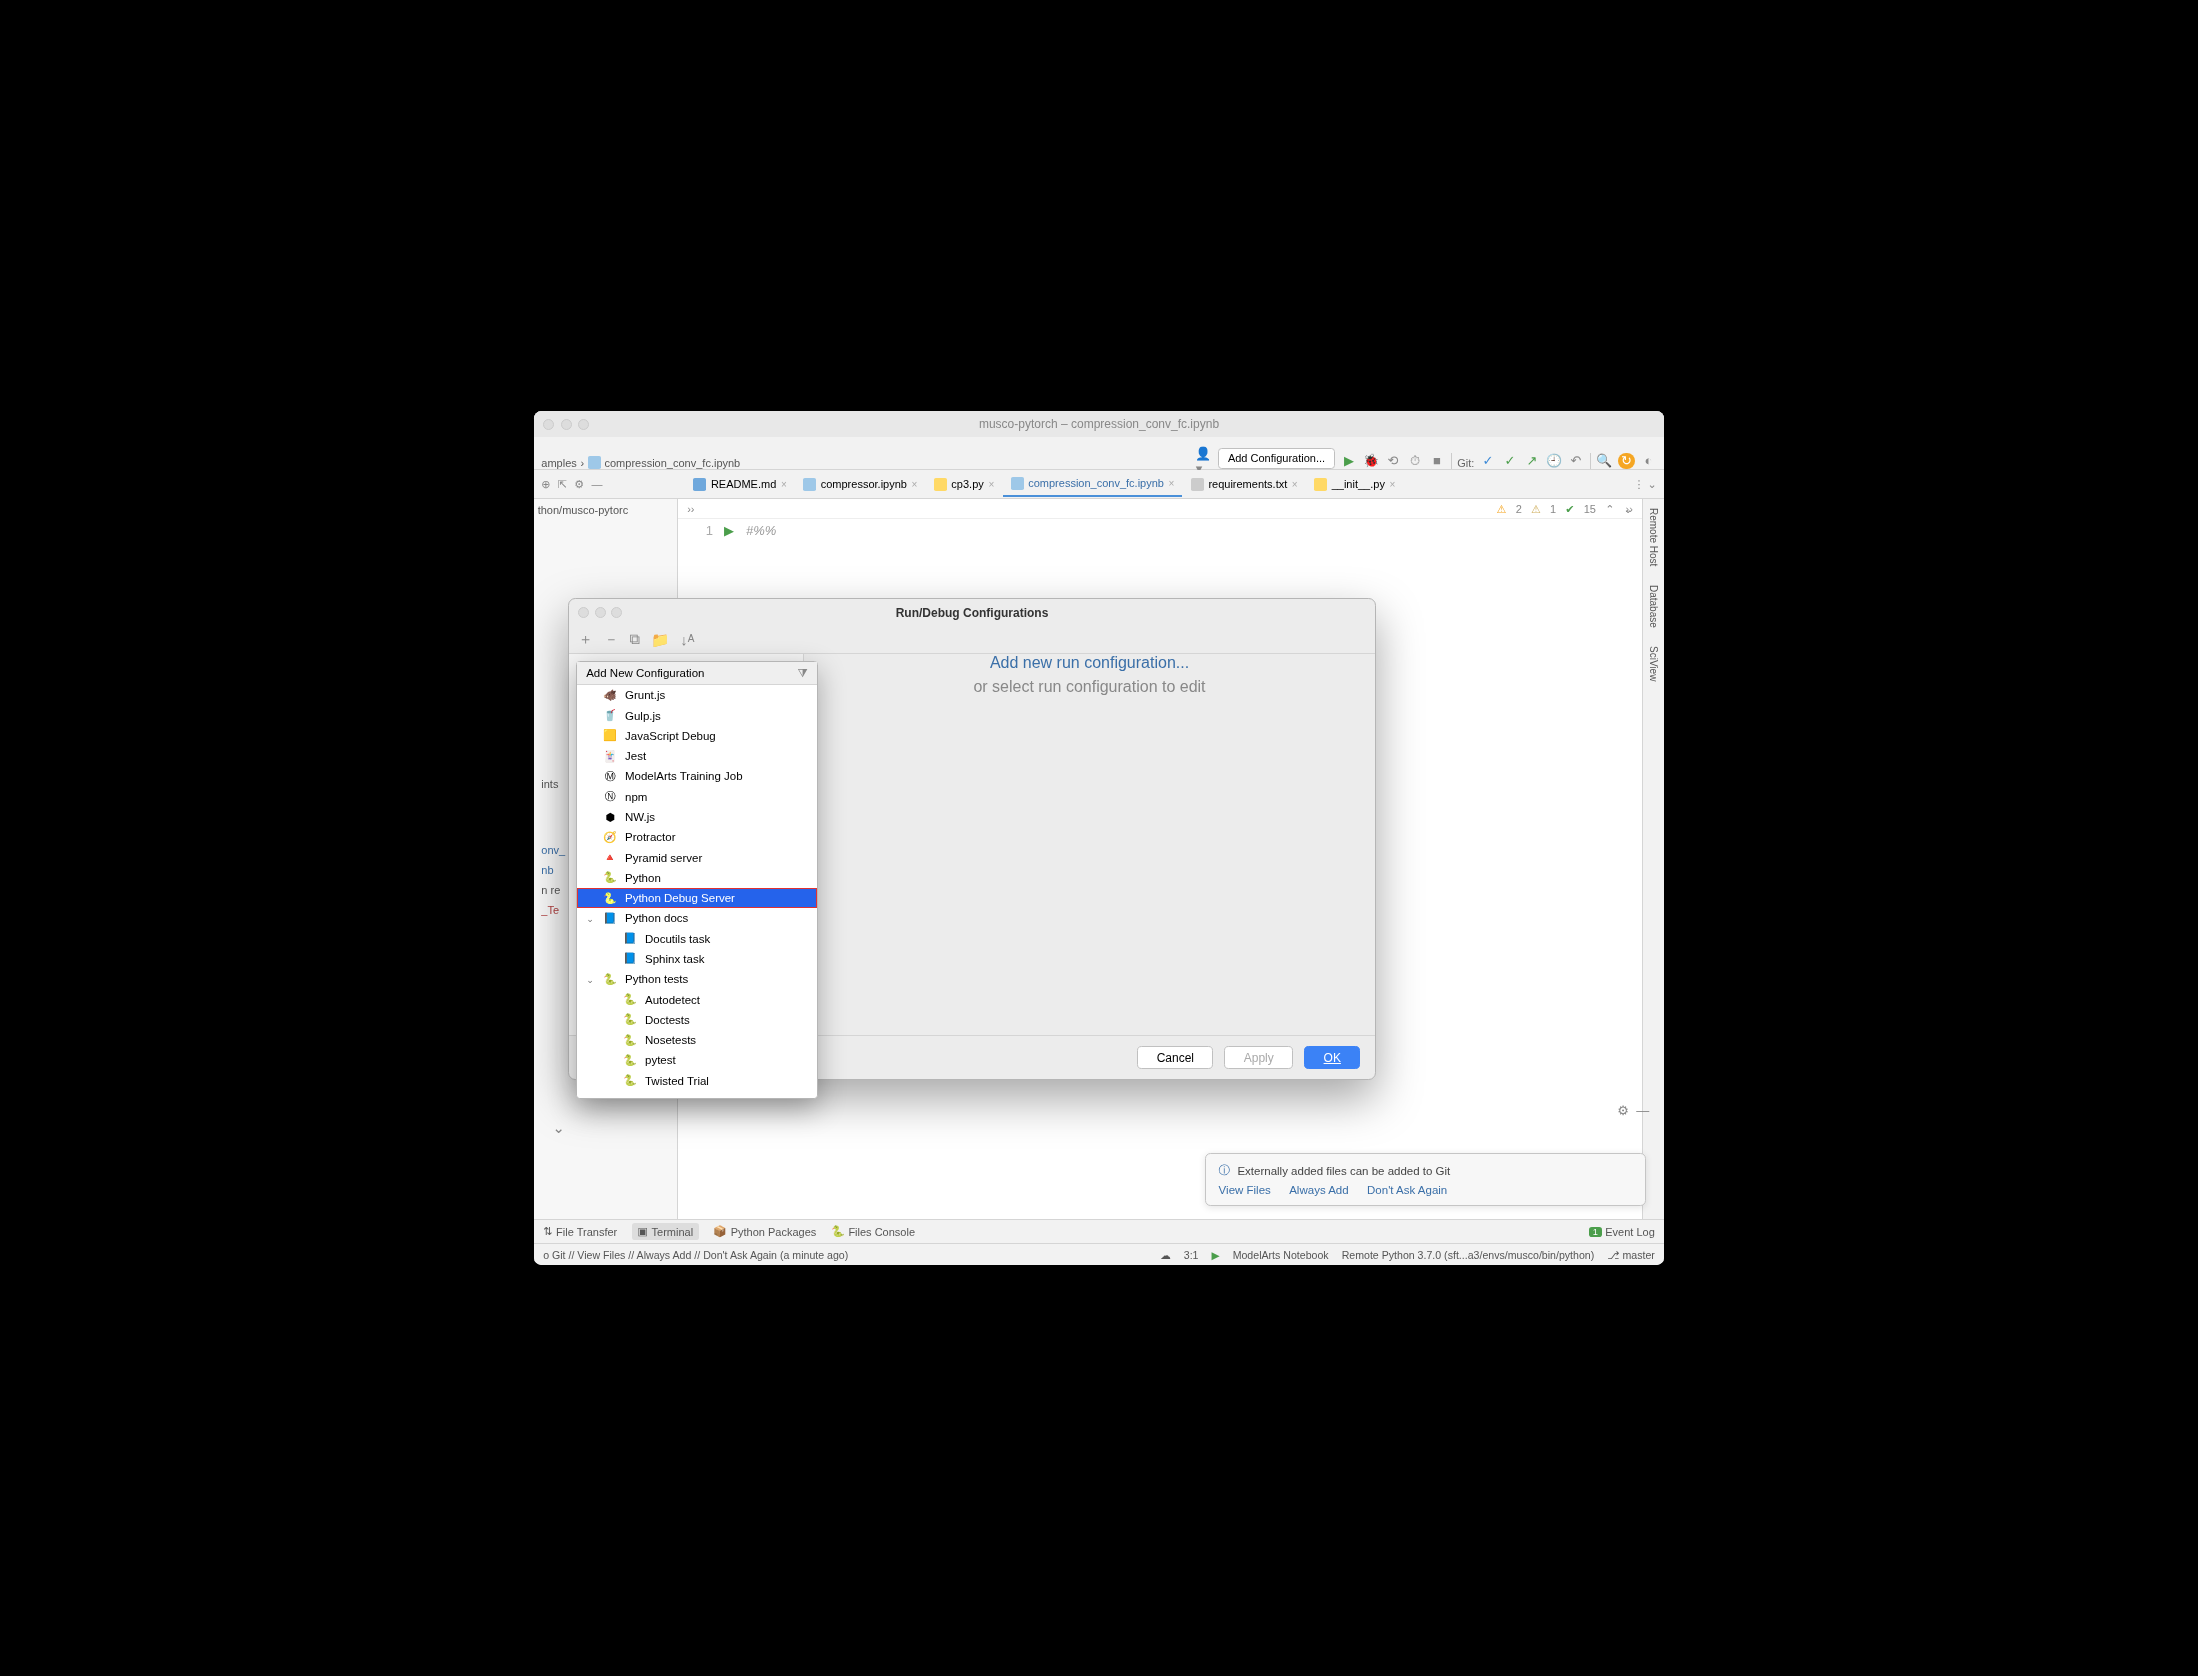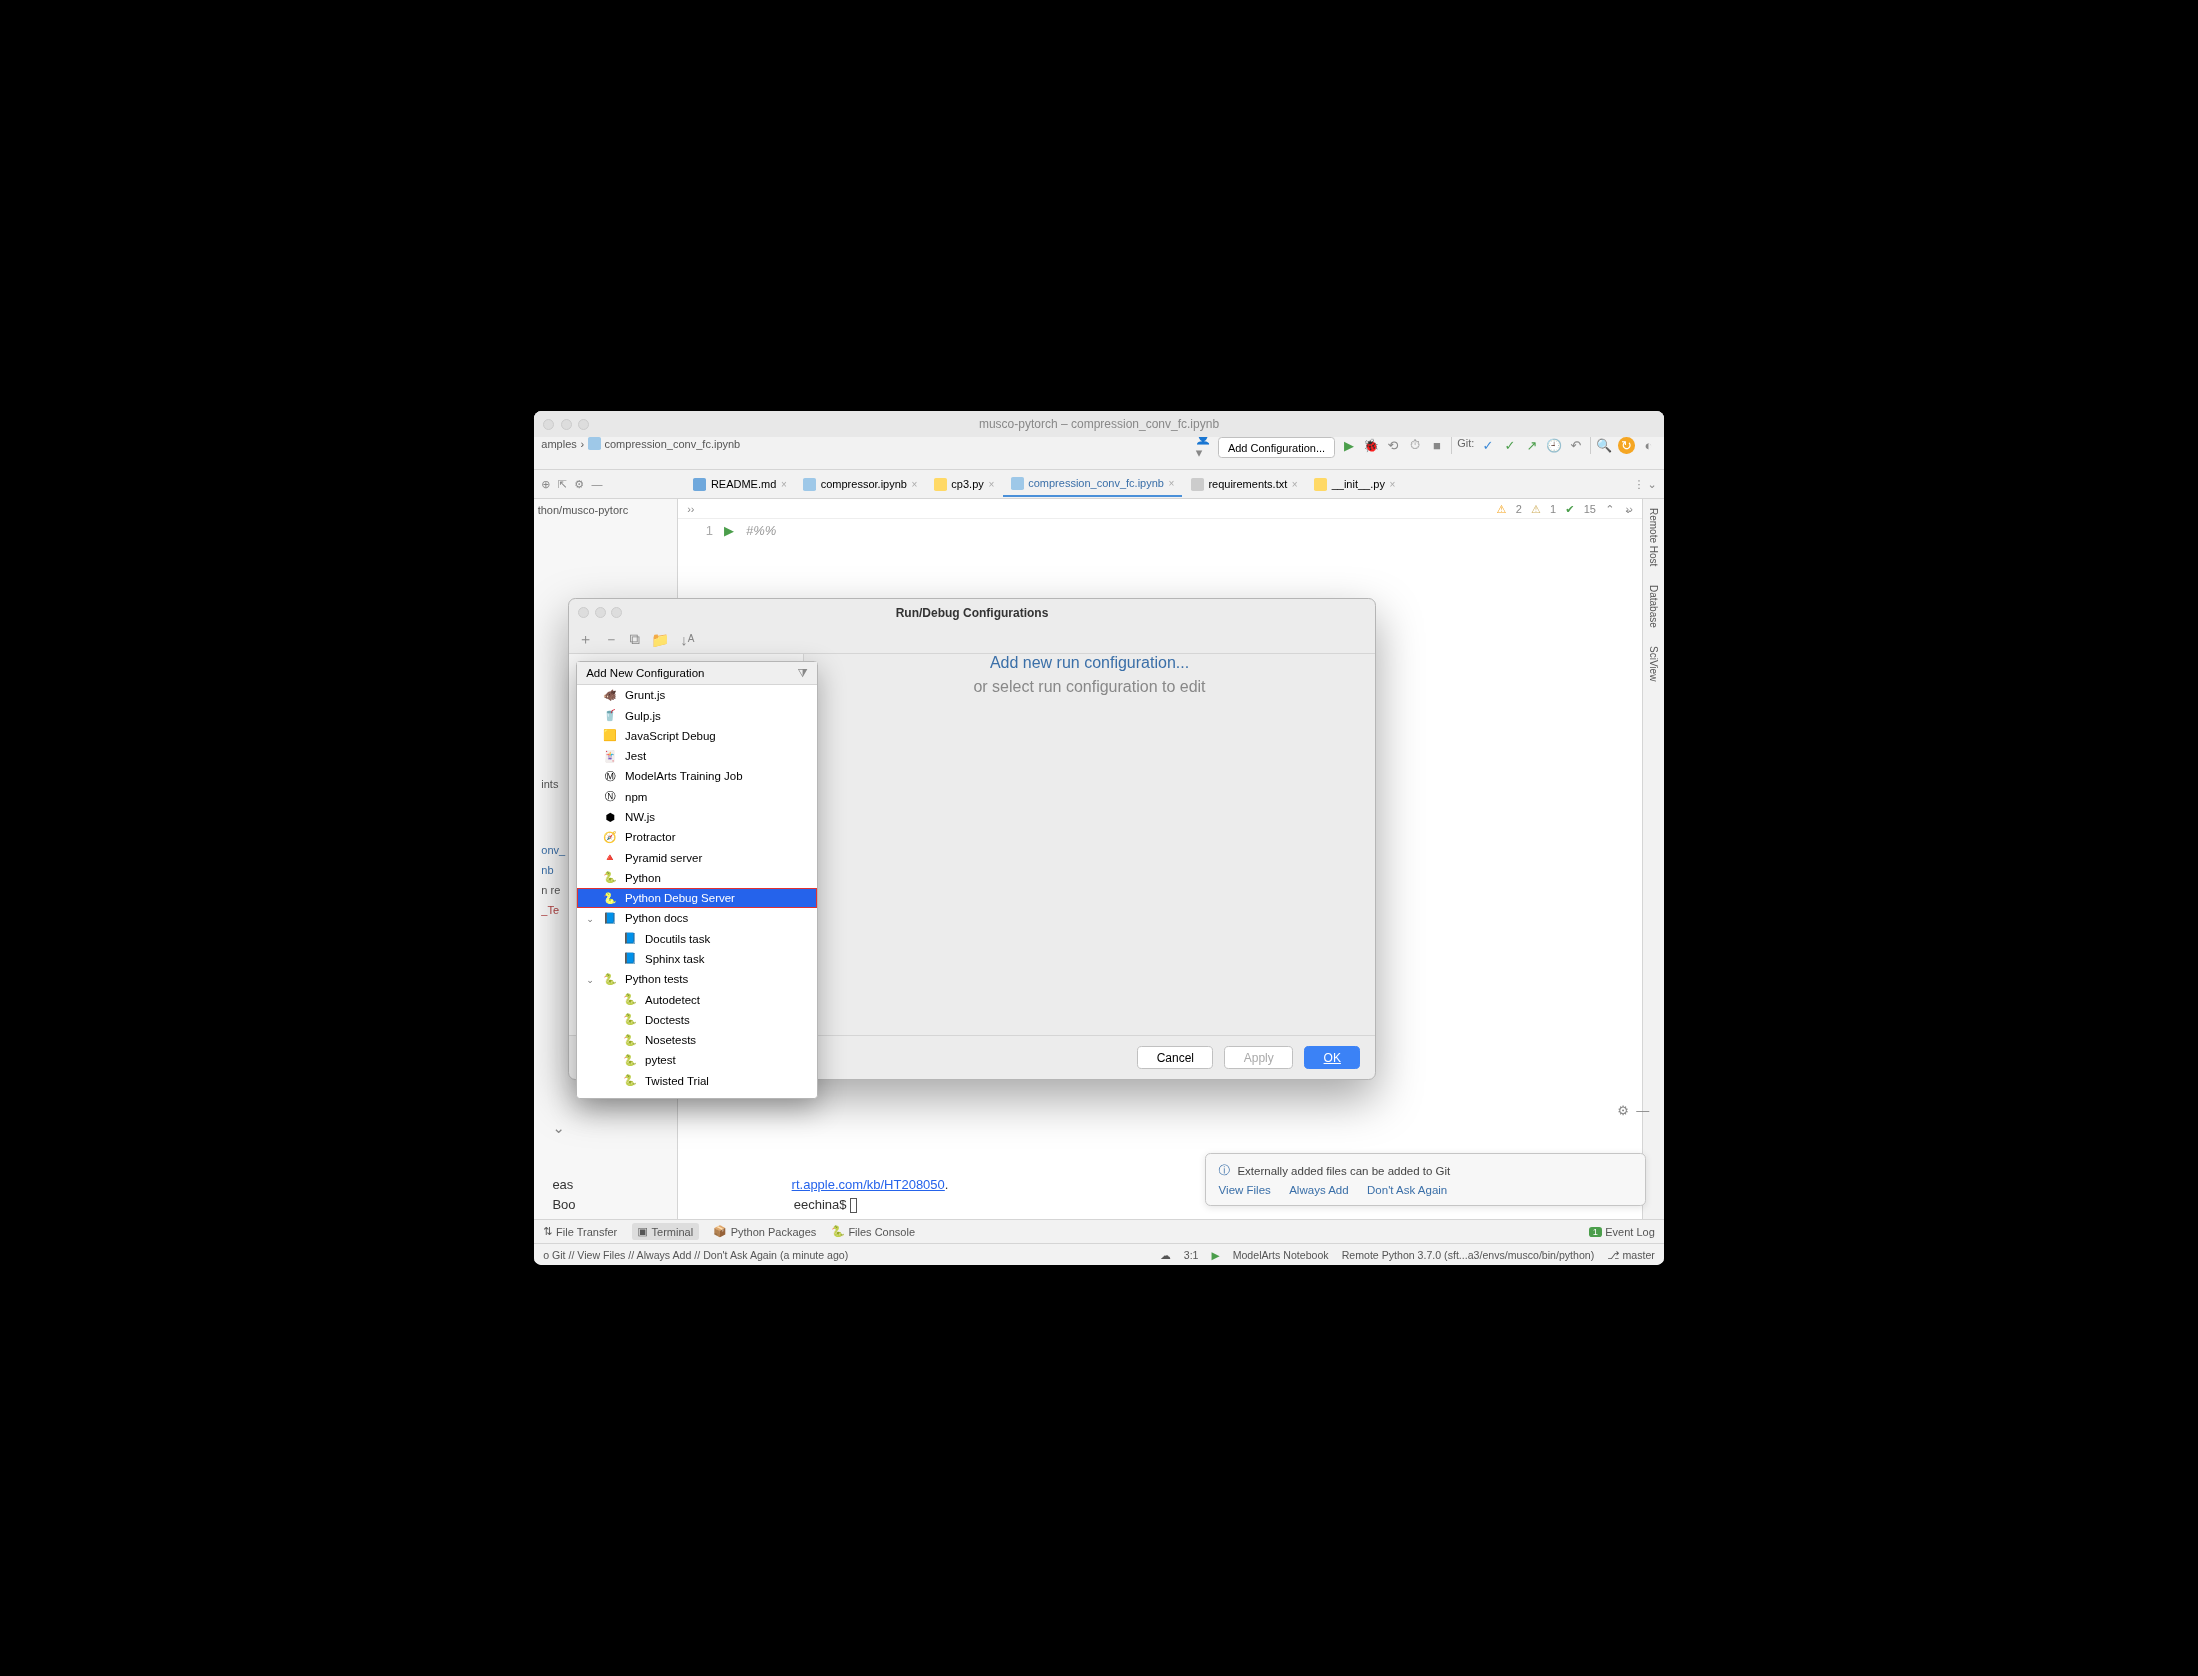--- a/index.html
+++ b/index.html
@@ -2,21 +2,21 @@
 <html style="font-size:14.7px"><head>
 <meta charset="utf-8">
 <style>
 * { margin: 0; padding: 0; box-sizing: border-box; font-family: -apple-system, BlinkMacSystemFont, "Segoe UI", sans-serif; }
 body { background: #000; display: flex; align-items: center; justify-content: center; min-height: 100vh; }
 .window { width: 1130px; height: 854px; background: #f2f2f2; border-radius: 7.3px; overflow: hidden; display: flex; flex-direction: column; position: relative; }
 .titlebar { height: 26px; background: #e8e8e8; display: flex; align-items: center; justify-content: center; color: #888; font-size: 12px; position: relative; }
 .traffic-lights { position: absolute; left: 9.2px; display: flex; gap: 6.4px; }
 .dot { width: 11px; height: 11px; border-radius: 50%; background: #ddd; border: 0.5px solid #ccc; }
 
-.toolbar { height: 33px; background: #f2f2f2; border-bottom: 0.9px solid #d5d5d5; display: flex; align-items: flex-start; padding: 0 7.3px; gap: 5.5px; font-size: 11px; color: #555; }
+.toolbar { height: 33px; background: #f2f2f2; border-bottom: 0.9px solid #d5d5d5; display: flex; align-items: flex-end; padding: 0 7.3px; gap: 5.5px; font-size: 11px; color: #555; }
 .breadcrumb { display: flex; align-items: center; gap: 3.7px; color: #555; }
 .bc-icon { width: 13px; height: 13px; background: #9ec8e8; border-radius: 1.8px; display: inline-block; }
 .toolbar-spacer { flex: 1; }
 .toolbar-btn { padding: 3.7px 9.2px; background: #fff; border: 0.9px solid #c0c0c0; border-radius: 3.7px; cursor: pointer; font-size: 11px; }
 .toolbar-icon { width: 16.5px; height: 16.5px; display: flex; align-items: center; justify-content: center; color: #888; cursor: pointer; font-size: 13px; }
 .toolbar-icon.green { color: #4b9e4b; }
 .toolbar-icon.blue { color: #3a88d6; }
 .toolbar-icon.orange { color: #f5a623; }
 .git-label { color: #666; font-size: 11px; }
 
@@ -220,33 +220,20 @@
       </div>
     </div>
 
     <div class="right-bar">
       <span class="vlabel">Remote Host</span>
       <span class="vlabel">Database</span>
       <span class="vlabel">SciView</span>
     </div>
   </div>
 
-  <div class="terminal-snippet">
-    <div>
-      <span>eas</span>
-      <span style="display:inline-block;width:211px"></span>
-      <a>rt.apple.com/kb/HT208050</a><span>.</span>
-    </div>
-    <div>
-      <span>Boo</span>
-      <span style="display:inline-block;width:211px"></span>
-      <span>eechina$ </span>
-      <span style="display:inline-block;width:7.3px;height:14.7px;border:0.9px solid #555;vertical-align:middle"></span>
-    </div>
-  </div>
   <div class="term-gear">
     <span>⚙</span>
     <span>—</span>
   </div>
   <div style="position:absolute;bottom:129px;left:18.4px;color:#888">⌄</div>
 
   <div class="notification">
     <div class="n-title">
       <span style="color:#3a6fa8">ⓘ</span>
       <span>Externally added files can be added to Git</span>

